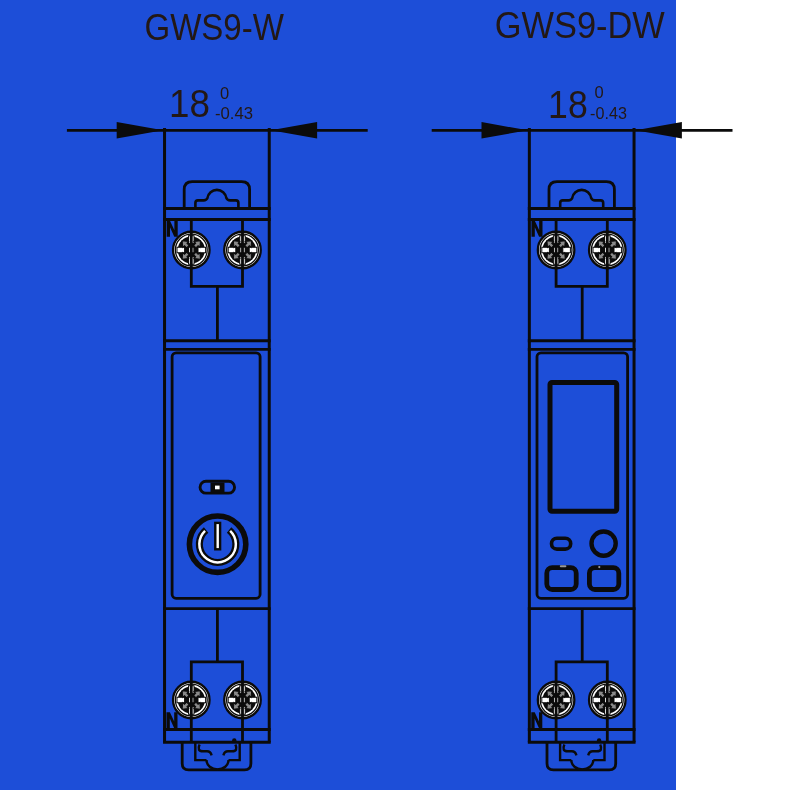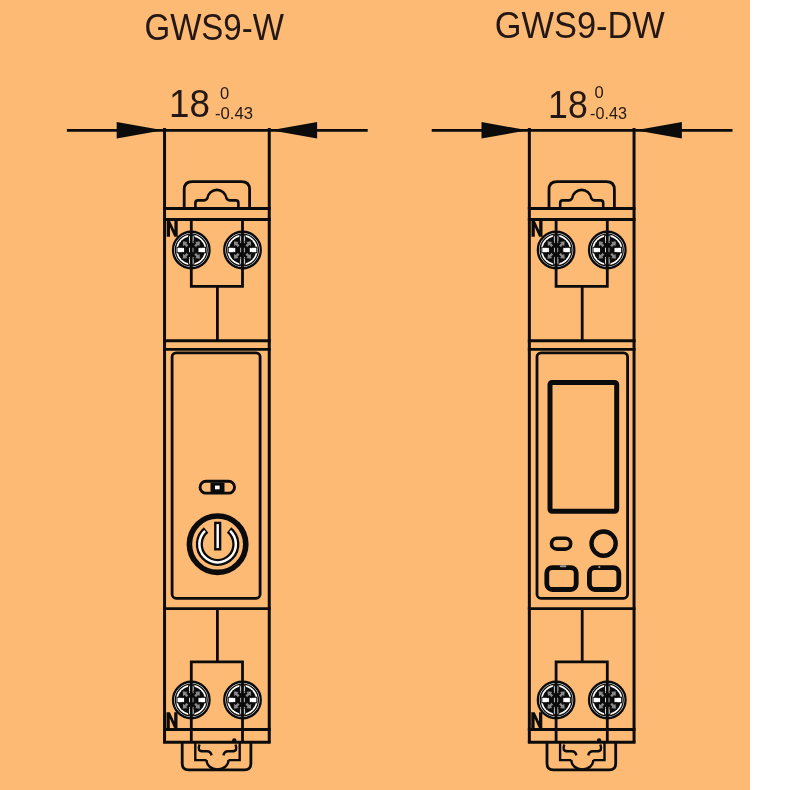--- a/index.html
+++ b/index.html
@@ -5,23 +5,23 @@
   html, body {
     margin: 0;
     padding: 0;
     background: #ffffff;
     width: 790px;
     height: 790px;
     overflow: hidden;
   }
   #figure {
     position: relative;
-    width: 750px;
+    width: 676px;
     height: 790px;
-    background: #fdba74;
+    background: #1d4ed8;
     transform: translateZ(0);
   }
   svg { display: block; transform: translateZ(0); }
   .title-text {
     font-family: "Liberation Sans", sans-serif;
     font-size: 36px;
     font-weight: 500;
     fill: #231815;
   }
   .dim-main {

